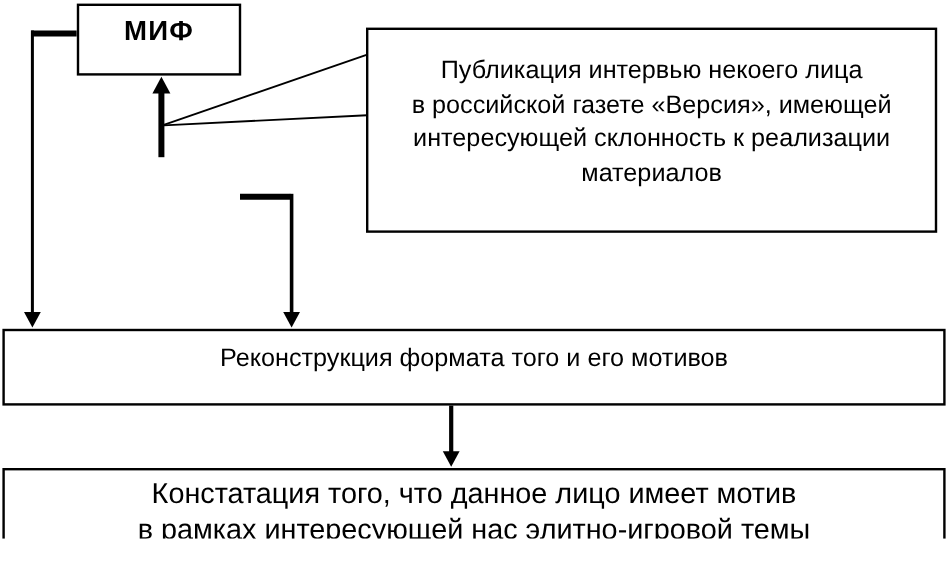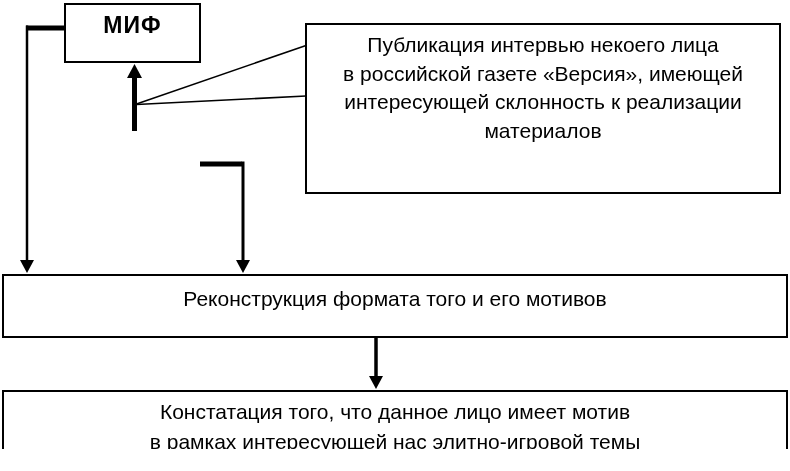--- a/index.html
+++ b/index.html
@@ -39,32 +39,32 @@
     padding-top: 7px;
     letter-spacing: 1px;
   }
   #mif  { left: 64px; top: 3px; }
   #lico { left: 64px; top: 130px; }
   #publication {
     left: 305px; top: 23px;
     width: 476px; height: 171px;
     font-size: 21px;
     line-height: 28.5px;
-    padding-top: 6px;
+    padding-top: 20px;
   }
   #reconstruction {
     left: 2px; top: 274px;
     width: 786px; height: 64px;
     font-size: 21px;
     padding-top: 11px;
   }
   #statement {
     left: 2px; top: 390px;
     width: 786px; height: 76px;
-    font-size: 21px;
+    font-size: 24px;
     line-height: 30px;
     padding-top: 5px;
   }
   .txt-line { white-space: nowrap; }
 </style>
 </head>
 <body>
 
 <div class="canvas">
 

